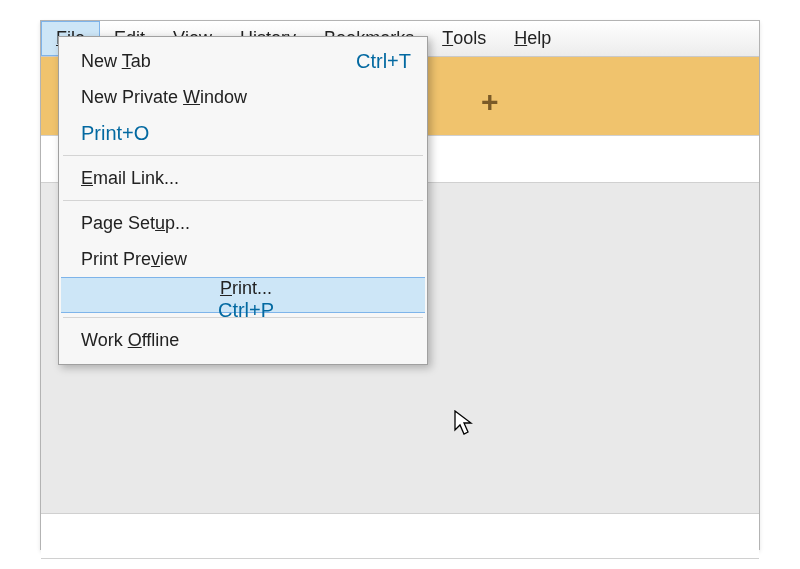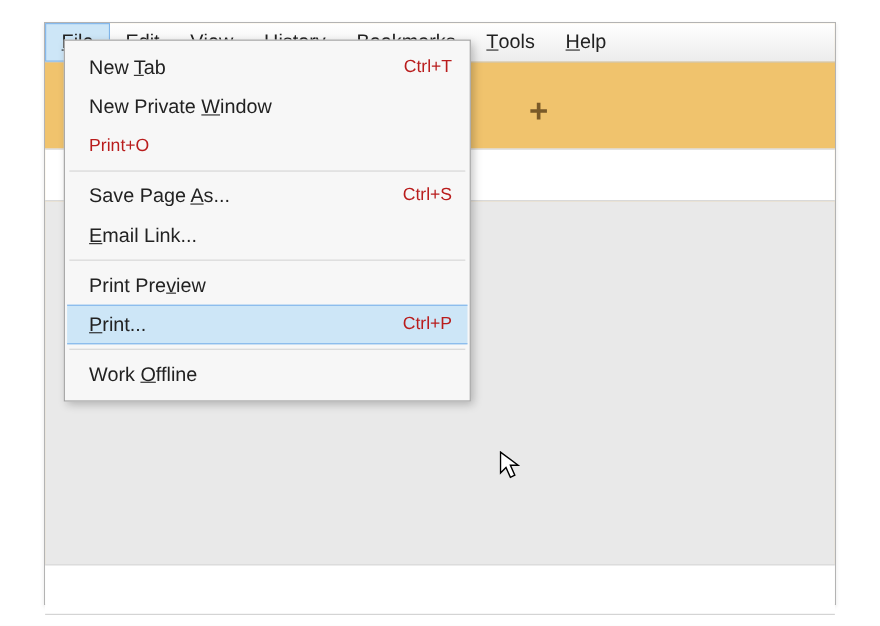--- a/index.html
+++ b/index.html
@@ -96,23 +96,24 @@
     height: 36px;
     padding: 0 14px 0 20px;
     color: #222;
     cursor: default;
     position: relative;
   }
   .dropdown .item.highlight {
     background: #cde6f7;
     border-top:1px solid #7eb4ea;
     border-bottom:1px solid #7eb4ea;
+    flex-direction:column;
   }
   .dropdown .item .label { flex: 1; }
-  .dropdown .item .shortcut { color: #b91c1c; font-size: 16px; }
+  .dropdown .item .shortcut { color: #0369a1; font-size: 20px; }
   .dropdown .sep {
     height: 1px;
     background: #d4d4d4;
     margin: 4px 2px;
   }
   .ul { text-decoration: underline; }
 
   .cursor {
     position: absolute;
     left: 454px;
@@ -180,28 +181,28 @@
       <span class="shortcut">Ctrl+T</span>
     </div>
     <div class="item">
       <span class="label"><span>New Private </span><span class="ul">W</span><span>indow</span></span>
     </div>
     <div class="item">
       <span class="shortcut">Print+O</span>
     </div>
     <div class="sep"></div>
     <div class="item">
-      <span class="label"><span>Save Page </span><span class="ul">A</span><span>s...</span></span>
-      <span class="shortcut">Ctrl+S</span>
-    </div>
-    <div class="item">
       <span class="label"><span></span><span class="ul">E</span><span>mail Link...</span></span>
       <span class="shortcut"></span>
     </div>
     <div class="sep"></div>
+    <div class="item">
+      <span class="label"><span>Page Set</span><span class="ul">u</span><span>p...</span></span>
+      <span class="shortcut"></span>
+    </div>
     <div class="item">
       <span class="label"><span>Print Pre</span><span class="ul">v</span><span>iew</span></span>
       <span class="shortcut"></span>
     </div>
     <div class="item highlight">
       <span class="label"><span></span><span class="ul">P</span><span>rint...</span></span>
       <span class="shortcut">Ctrl+P</span>
     </div>
     <div class="sep"></div>
     <div class="item">

